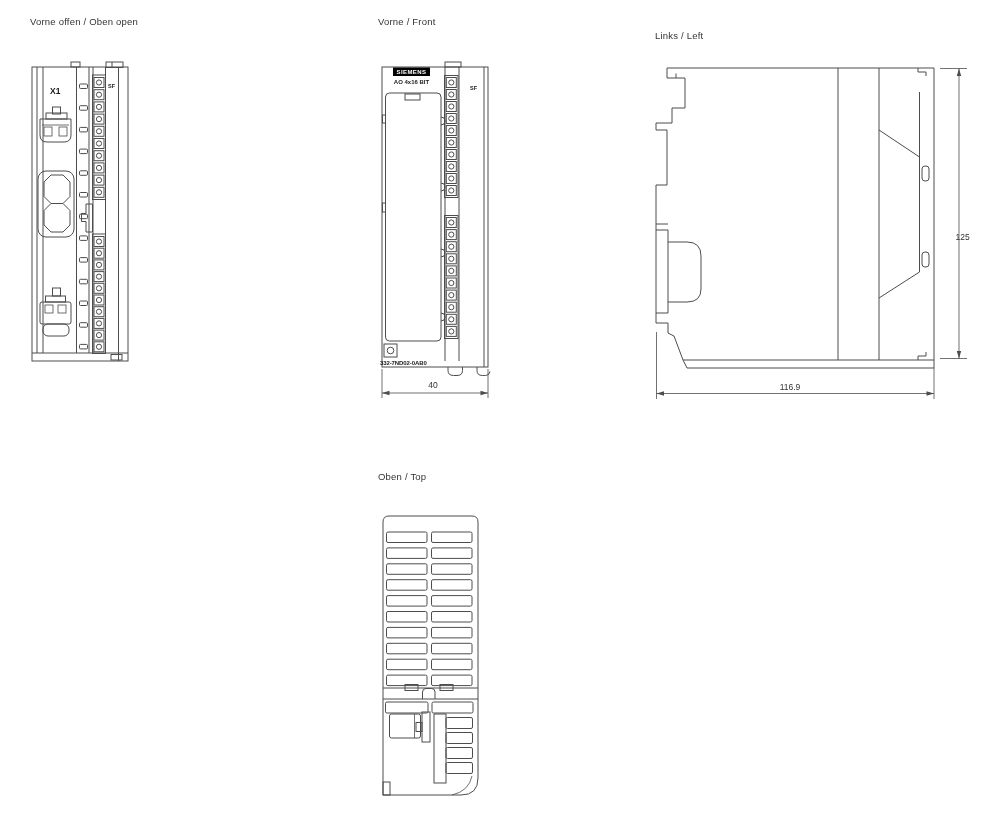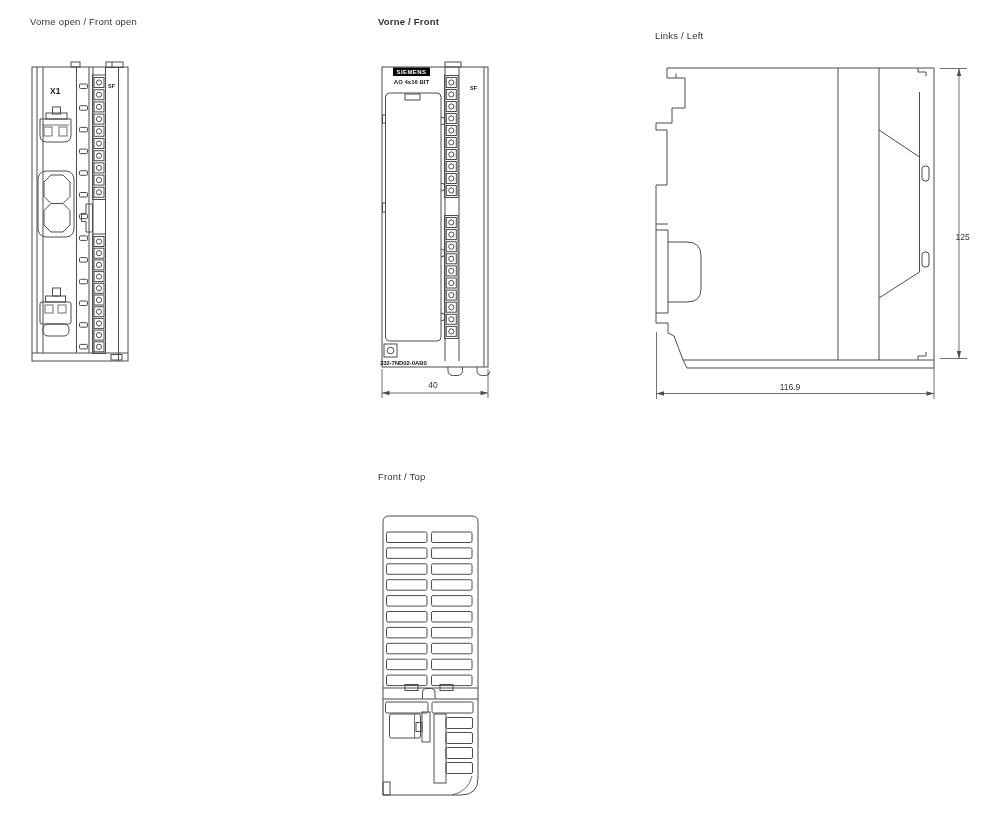--- a/index.html
+++ b/index.html
@@ -11,24 +11,24 @@
   .lnt{fill:none;stroke:var(--line,#4d4d4d);stroke-width:.8;}
   .fl{fill:var(--line,#4d4d4d);stroke:none;}
   .dimtxt{font-size:8.5px;fill:var(--text,#333);}
   .tinybold{font-weight:bold;fill:#1a1a1a;}
 </style>
 </head>
 <body>
 
 <div id="page" style="background: rgb(255, 255, 255);">
 
-  <div class="vtitle" style="left:30px;top:16px;">Vorne open / Front open</div>
-  <div class="vtitle" style="left:378px;top:16px;font-weight:bold;">Vorne / Front</div>
+  <div class="vtitle" style="left:30px;top:16px;">Vorne offen / Oben open</div>
+  <div class="vtitle" style="left:378px;top:16px;">Vorne / Front</div>
   <div class="vtitle" style="left:655px;top:30px;">Links / Left</div>
-  <div class="vtitle" style="left:378px;top:471px;">Front / Top</div>
+  <div class="vtitle" style="left:378px;top:471px;">Oben / Top</div>
 
   <svg style="left:25px;top:55px;" width="115" height="315" viewBox="25 55 115 315">
     <g>
       <rect class="ln" x="32" y="67" width="96" height="294"></rect>
       <line class="ln" x1="37" y1="67" x2="37" y2="353"></line>
       <line class="ln" x1="43" y1="67" x2="43" y2="353"></line>
       <rect class="ln" x="71" y="62" width="9" height="5"></rect>
       <rect class="ln" x="106" y="62" width="17" height="5.5"></rect>
       <line class="ln" x1="112" y1="62" x2="112" y2="67"></line>
       <line class="ln" x1="118.5" y1="67" x2="118.5" y2="361"></line>

